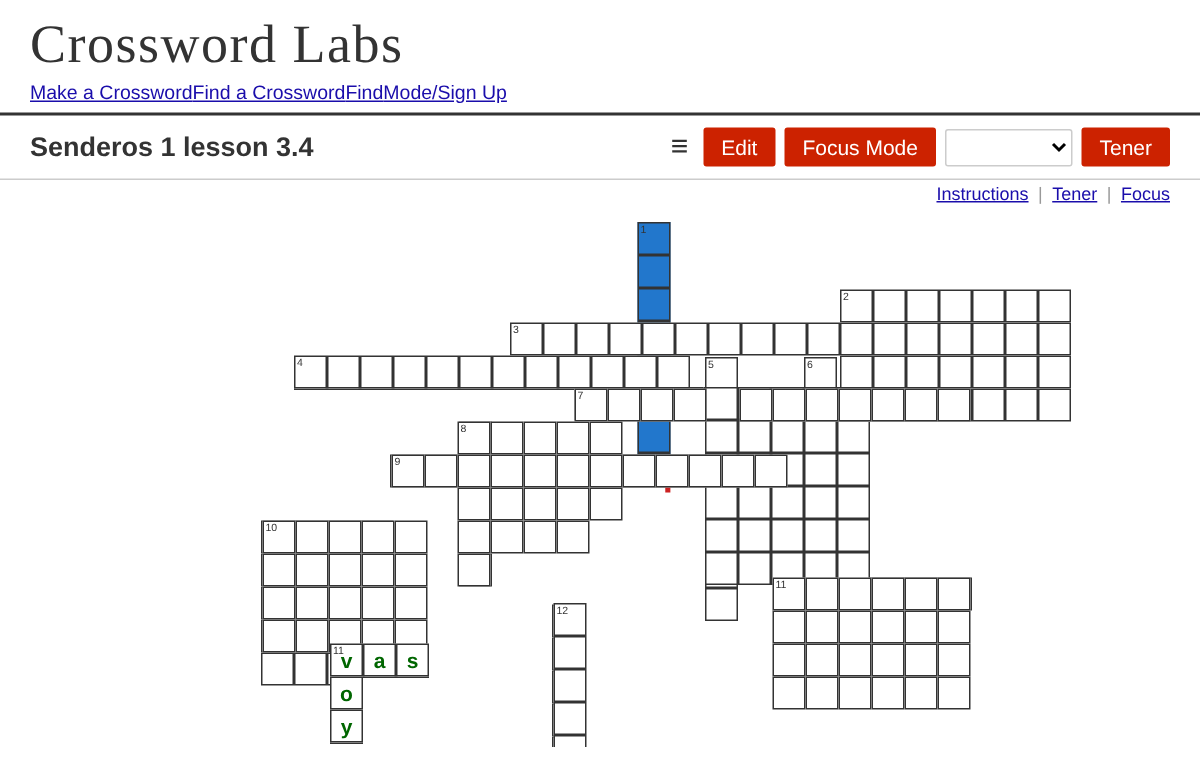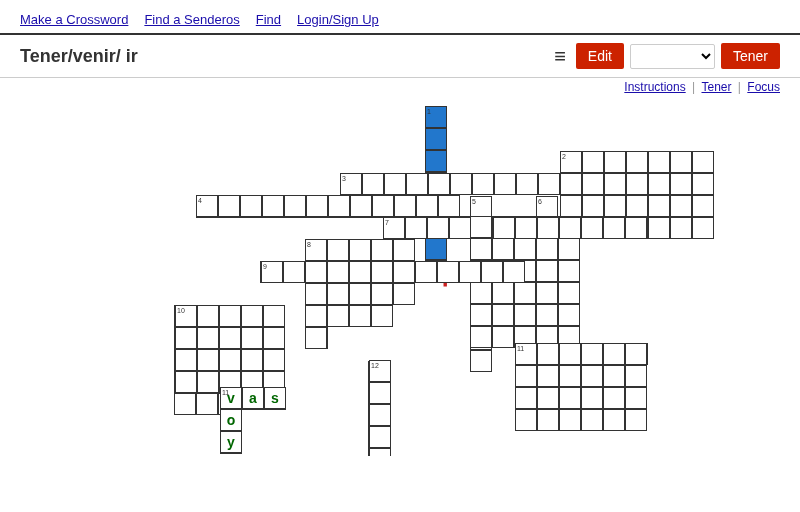--- a/index.html
+++ b/index.html
@@ -1,21 +1,21 @@
 <!DOCTYPE html>
 <html><head>
   <meta charset="utf-8">
   <style>
     * { box-sizing: border-box; margin: 0; padding: 0; }
     body { font-family: Arial, sans-serif; background: #fff; width: 800px; min-height: 512px; overflow: hidden; }
     
     
     #header { background: #fff; padding: 8px 20px 0 20px; border-bottom: 2px solid #333; }
     #site-title { font-family: Georgia, serif; font-size: 36px; color: #333; letter-spacing: 1px; }
-    #nav { display: flex; gap: 16px; padding: 4px 0 6px 0; }
+    #nav { display: flex; padding: 4px 0 6px 0; }
     #nav a { color: #1a0dab; font-size: 13px; text-decoration: underline; cursor: pointer; }
     
     
     #toolbar { display: flex; align-items: center; padding: 8px 20px; border-bottom: 1px solid #ccc; }
     #puzzle-title { font-size: 18px; color: #333; flex: 1; }
     #puzzle-title div:first-child { font-weight: bold; }
     #toolbar-right { display: flex; align-items: center; gap: 6px; margin-left: auto; }
     #hamburger-btn { font-size: 20px; cursor: pointer; margin-right: 4px; color: #333; }
     #share-btn { background: #cc2200; color: #fff; border: none; padding: 5px 12px; font-size: 14px; cursor: pointer; border-radius: 2px; }
     #focus-btn { background: #cc2200; color: #fff; border: none; padding: 5px 12px; font-size: 14px; cursor: pointer; border-radius: 2px; }
@@ -63,35 +63,37 @@
       position: absolute;
       color: #cc2222;
       font-size: 22px;
       font-weight: bold;
     }
   </style>
 </head>
 <body>
 
 <div id="header">
+  <div id="site-title">Crossword Labs</div>
   <div id="nav">
     <a>Make a Crossword</a>
-    <a>Find a Senderos</a>
+    <a>Find a Crossword</a>
     <a>Find</a>
-    <a>Login/Sign Up</a>
+    <a>Mode/Sign Up</a>
   </div>
 </div>
 
 <div id="toolbar">
   <div id="puzzle-title">
-    <div>Tener/venir/ ir</div>
+    <div>Senderos 1 lesson 3.4</div>
   </div>
   <div id="toolbar-right">
     <span id="hamburger-btn">≡</span>
     <button id="share-btn">Edit</button>
+    <button id="focus-btn">Focus Mode</button>
     <select id="dropdown">
       <option value=""></option>
       <option value="small">Small</option>
       <option value="medium">Medium</option>
       <option value="large">Large</option>
     </select>
     <button id="print-btn">Tener</button>
   </div>
 </div>
 

